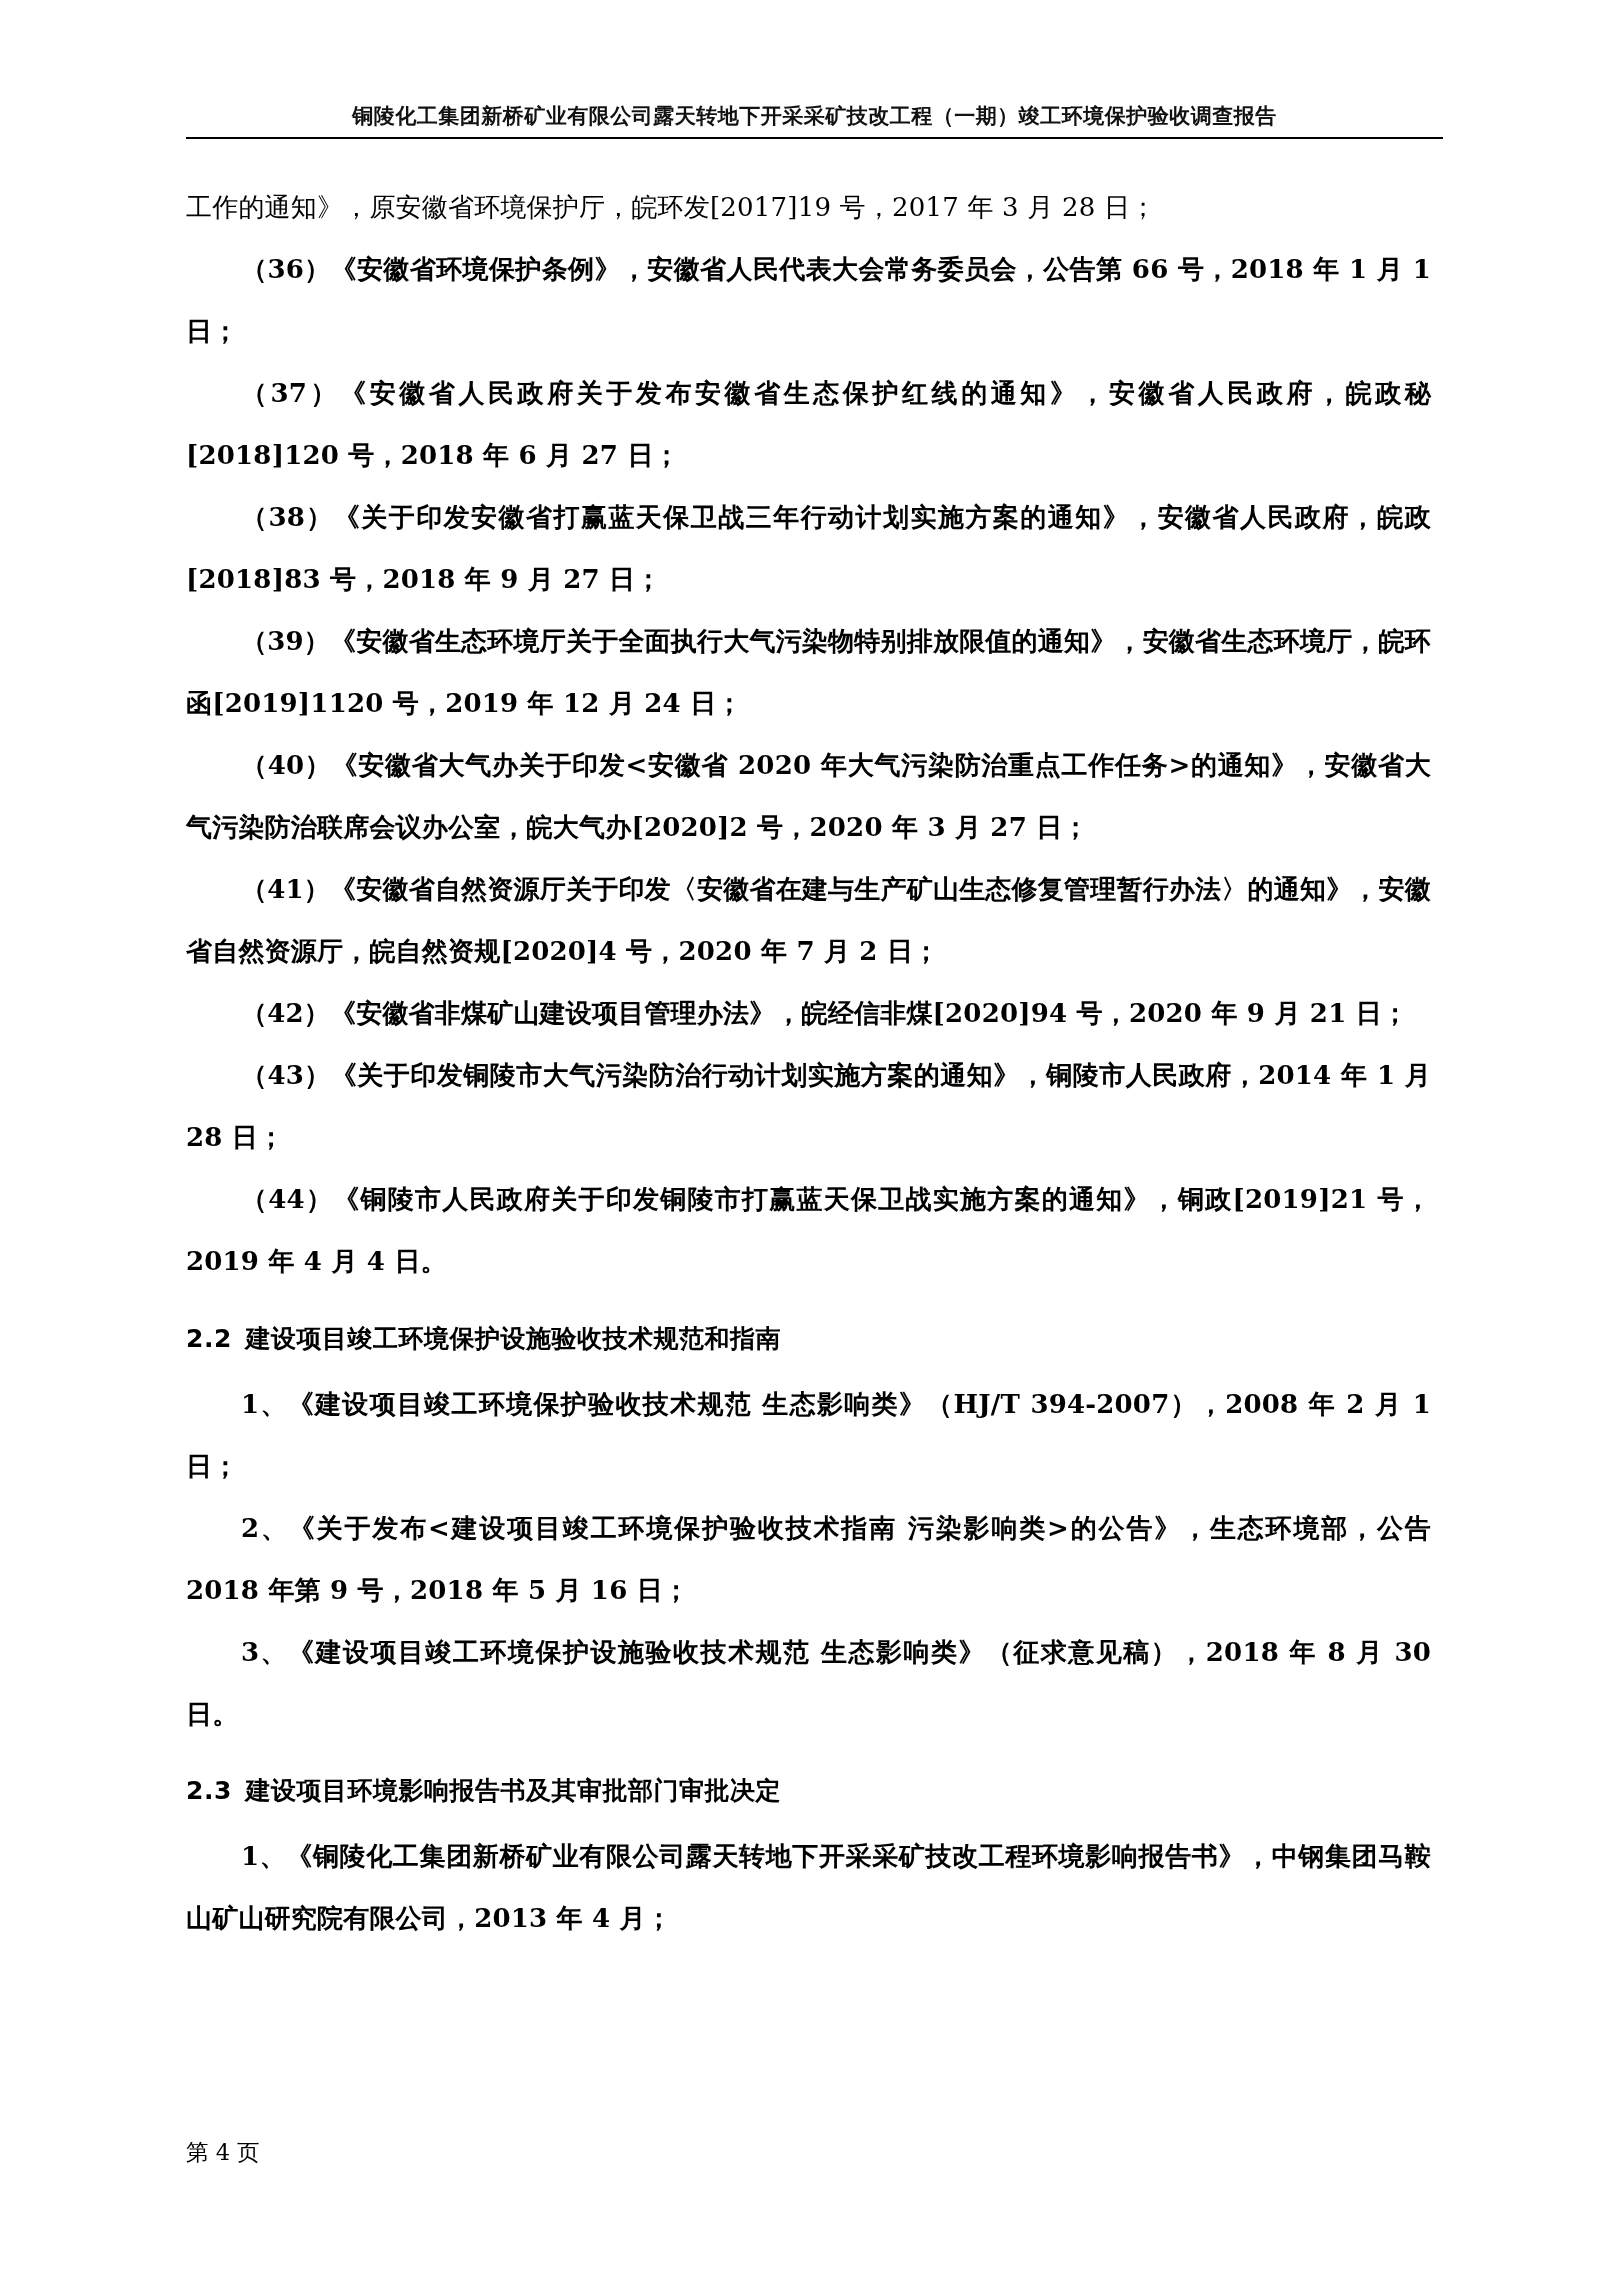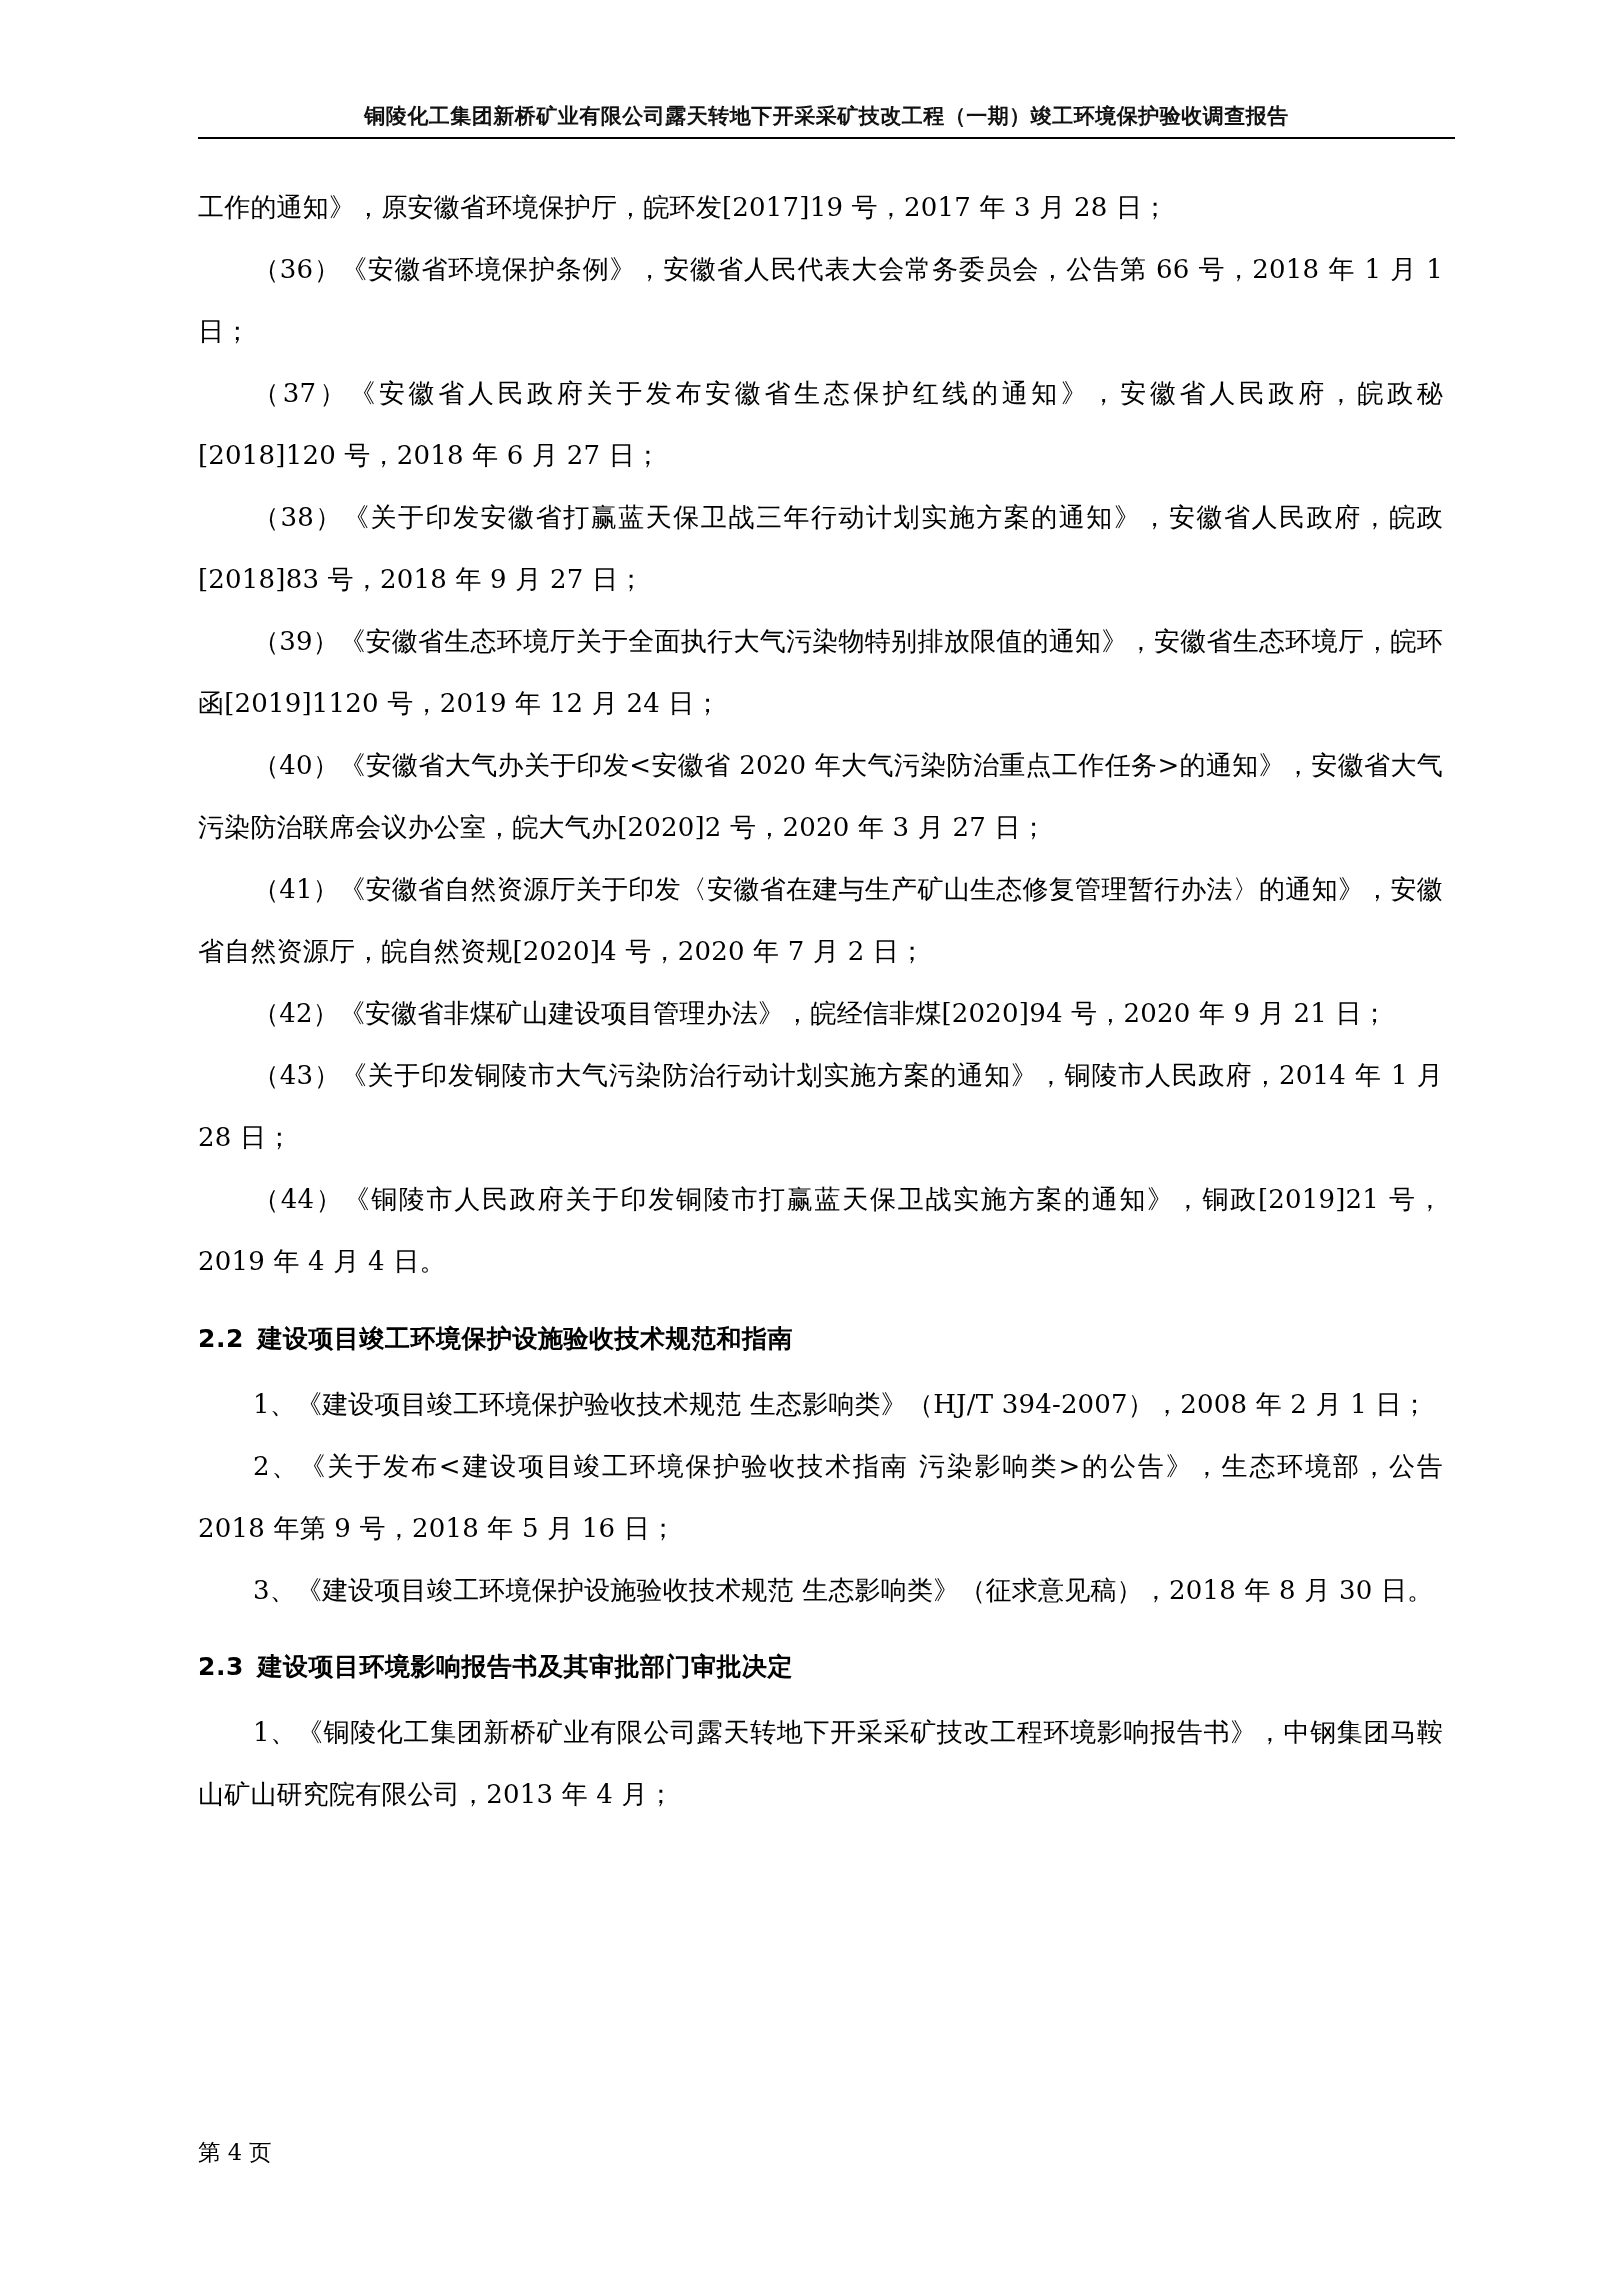--- a/index.html
+++ b/index.html
@@ -10,21 +10,21 @@
   body {
     width: 1621px;
     height: 2293px;
     font-family: "DejaVu Serif", "Liberation Serif", serif;
     color: #000000;
     position: relative;
     overflow: hidden;
   }
   .page {
     position: absolute;
-    left: 16px;
+    left: 4px;
     top: 0;
     width: 1606px;
     height: 2293px;
     box-sizing: border-box;
     padding: 8px;
   }
   .header {
     position: absolute;
     left: 182px;
     top: 102px;
@@ -55,20 +55,21 @@
     margin: 0 14px 0 0;
     font-size: 26px;
     line-height: 62px;
     text-align: justify;
     text-justify: inter-ideograph;
     font-family: "DejaVu Serif", "Liberation Serif", serif;
     letter-spacing: 0.2px;
   }
   p.indent {
     text-indent: 55px;
+    font-weight: bold;
   }
   h2.section {
     margin: 15.7px 0 3.9px 0;
     font-size: 25px;
     line-height: 61px;
     font-weight: bold;
     font-family: "DejaVu Sans", "Liberation Sans", sans-serif;
     letter-spacing: 0.5px;
   }
   h2.section .num {

